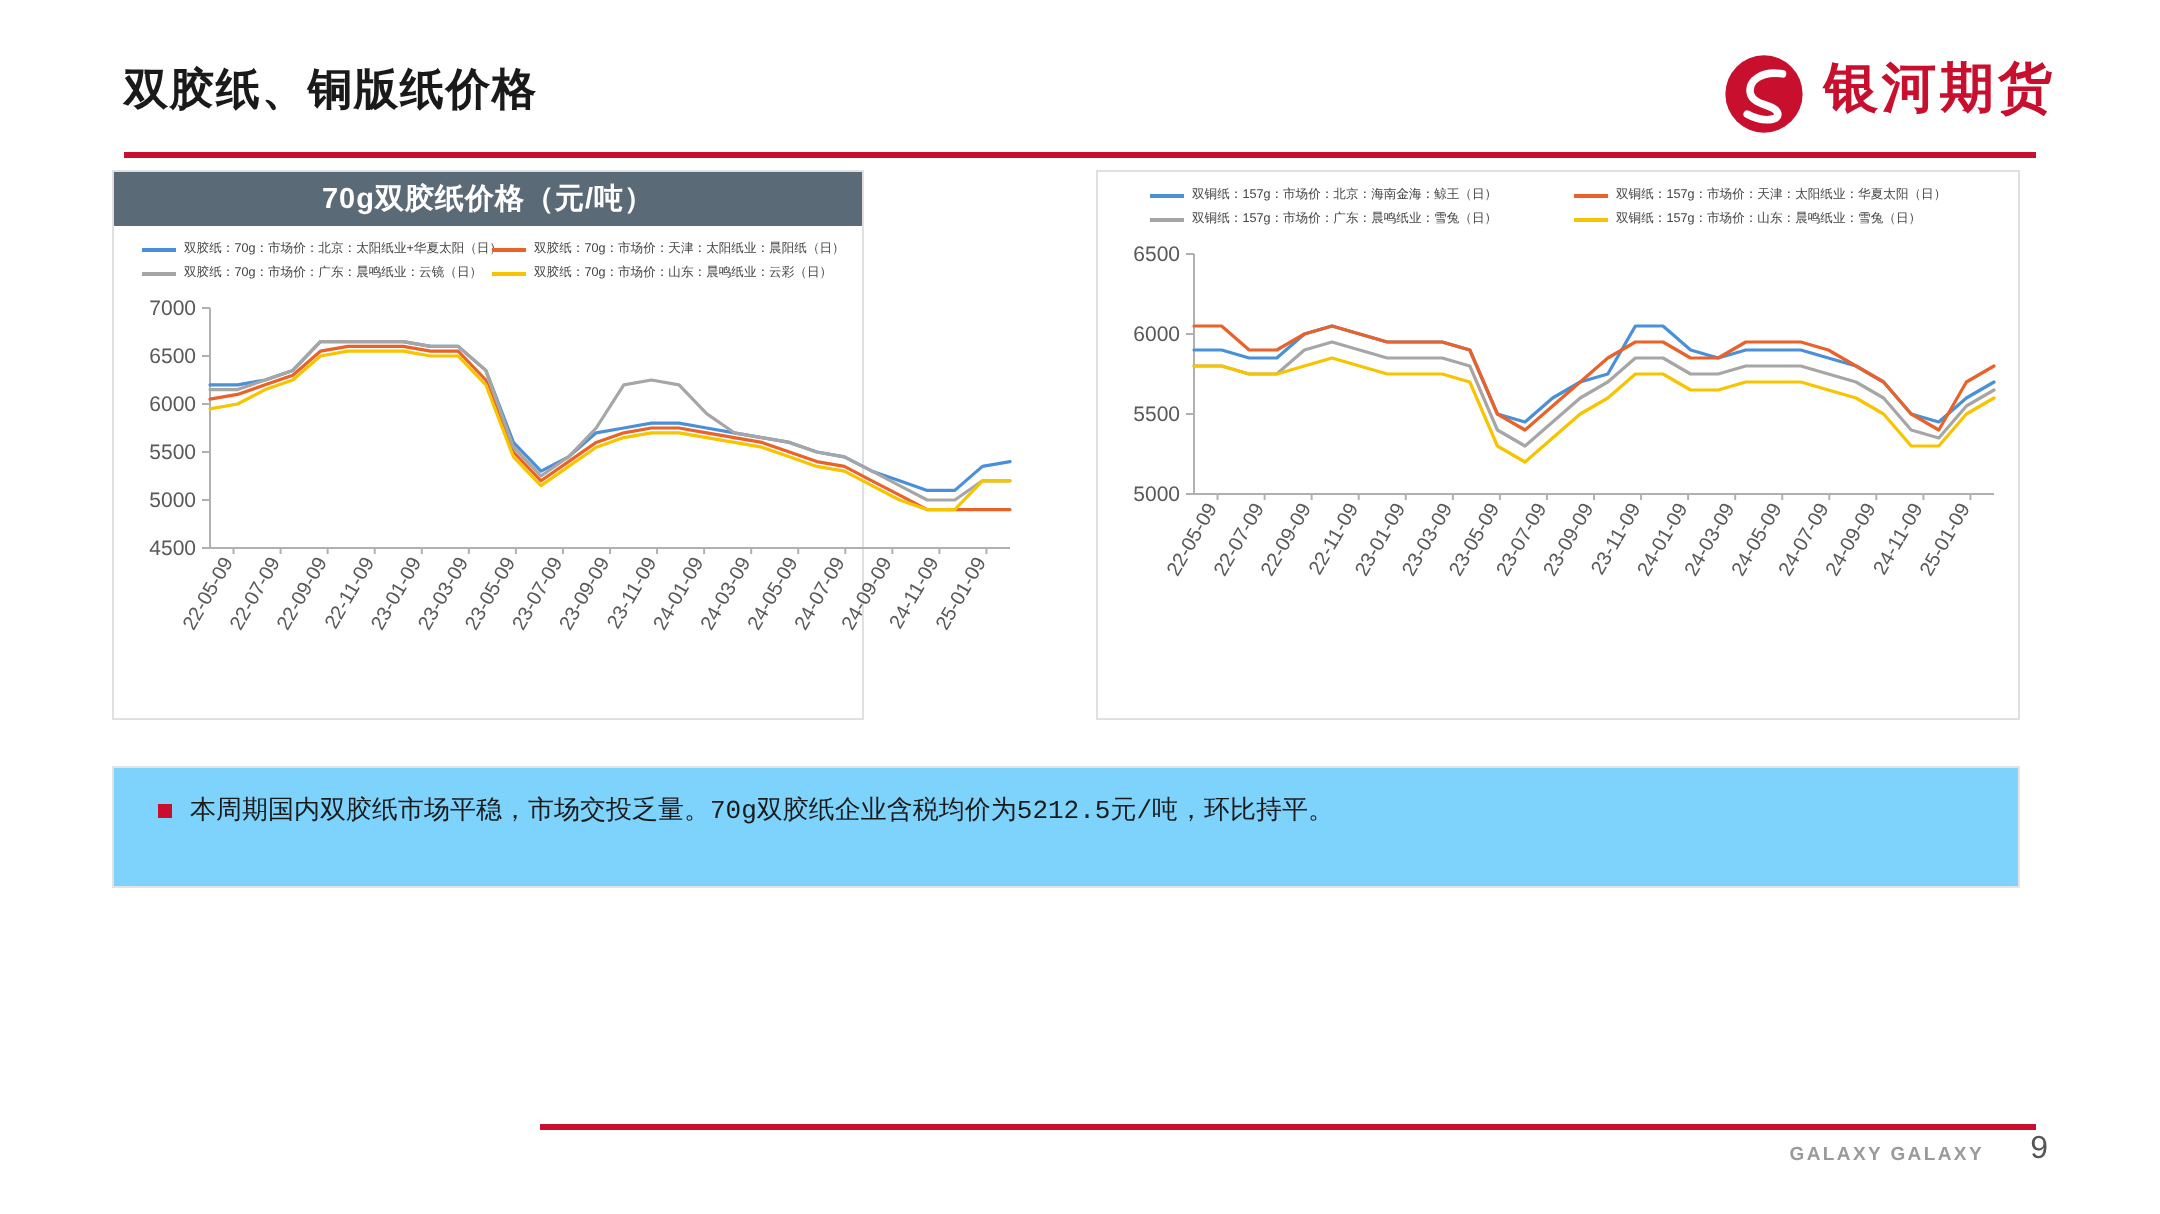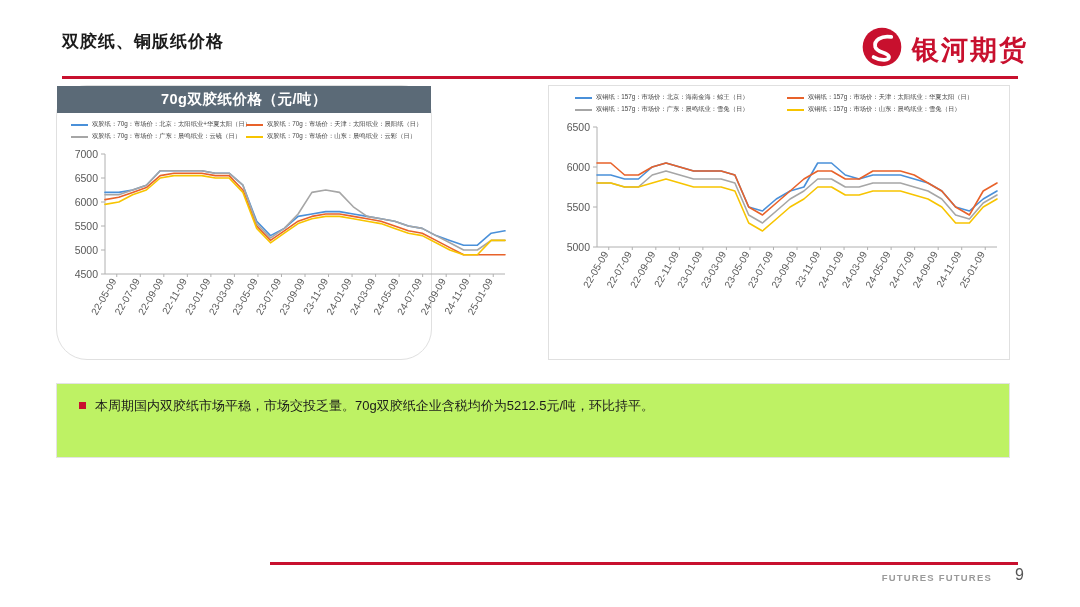--- a/index.html
+++ b/index.html
@@ -21,30 +21,30 @@
   }
   
   .header {
     position: absolute;
     left: 0; top: 0;
     width: 1080px; height: 82px;
   }
   .page-title {
     position: absolute;
     left: 62px; top: 30px;
-    font-size: 17px;
+    font-size: 22px;
     font-weight: bold;
     color: #1a1a1a;
     letter-spacing: 1px;
   }
   .logo {
     position: absolute;
     right: 52px; top: 26px;
     display: flex;
-    align-items: flex-end;
+    align-items: flex-start;
     gap: 9px;
   }
   .logo-mark {
     width: 42px; height: 42px;
   }
   .logo-text {
     font-size: 27px;
     font-weight: bold;
     color: #c8102e;
     letter-spacing: 2px;
@@ -55,21 +55,21 @@
     width: 956px; height: 3px;
     background: #c8102e;
   }
   
   .card {
     position: absolute;
     border: 1px solid #e0e0e0;
     background: #ffffff;
     box-sizing: border-box;
   }
-  .card.left  { left: 56px;  top: 85px; width: 376px; height: 275px; border-radius: 31px; }
+  .card.left  { left: 56px;  top: 85px; width: 376px; height: 275px; }
   .card.right { left: 548px; top: 85px; width: 462px; height: 275px; }
   .card-title {
     height: 27px;
     background: #5b6a77;
     color: #ffffff;
     font-size: 14.5px;
     font-weight: bold;
     display: flex;
     align-items: center;
     justify-content: center;
@@ -102,25 +102,26 @@
   .plot-wrap {
     position: relative;
     width: 100%;
     height: 190px;
   }
   .plot-wrap svg { display: block; }
   
   .notes {
     position: absolute;
     left: 56px; top: 383px;
-    width: 954px; height: 75px;
+    width: 954px; height: 61px;
     border: 1px solid #e3e3e3;
-    background: #bef264;
+    background: #7dd3fc;
     box-sizing: border-box;
     padding: 13px 18px;
+    font-family: Liberation Mono, monospace;
   }
   .note-row {
     display: flex;
     align-items: flex-start;
     margin-bottom: 13px;
   }
   .note-bullet {
     width: 7px; height: 7px;
     background: #c8102e;
     margin: 5px 9px 0 4px;
@@ -330,16 +331,16 @@
   </div>
 
   <div class="notes">
     <div class="note-row">
       <span class="note-bullet"></span>
       <span class="note-text">本周期国内双胶纸市场平稳，市场交投乏量。70g双胶纸企业含税均价为5212.5元/吨，环比持平。</span>
     </div>
   </div>
 
   <div class="footer-rule"></div>
-  <div class="footer-brand">FUTURES FUTURES</div>
+  <div class="footer-brand">GALAXY GALAXY</div>
   <div class="page-num">9</div>
 
 </div>
 
 </body></html>

